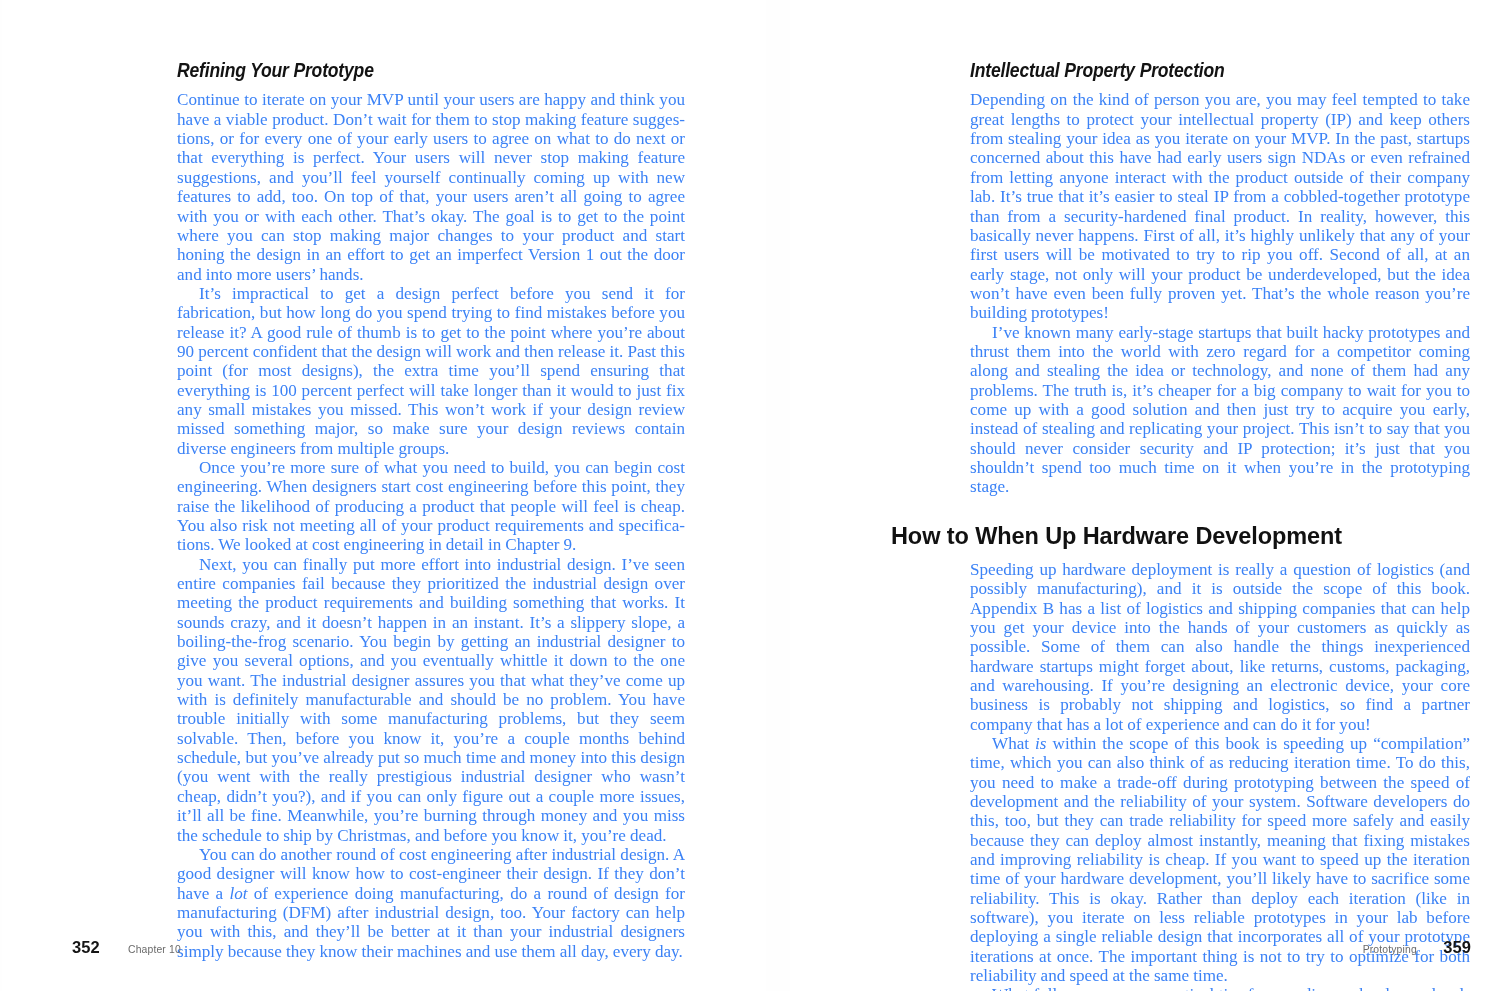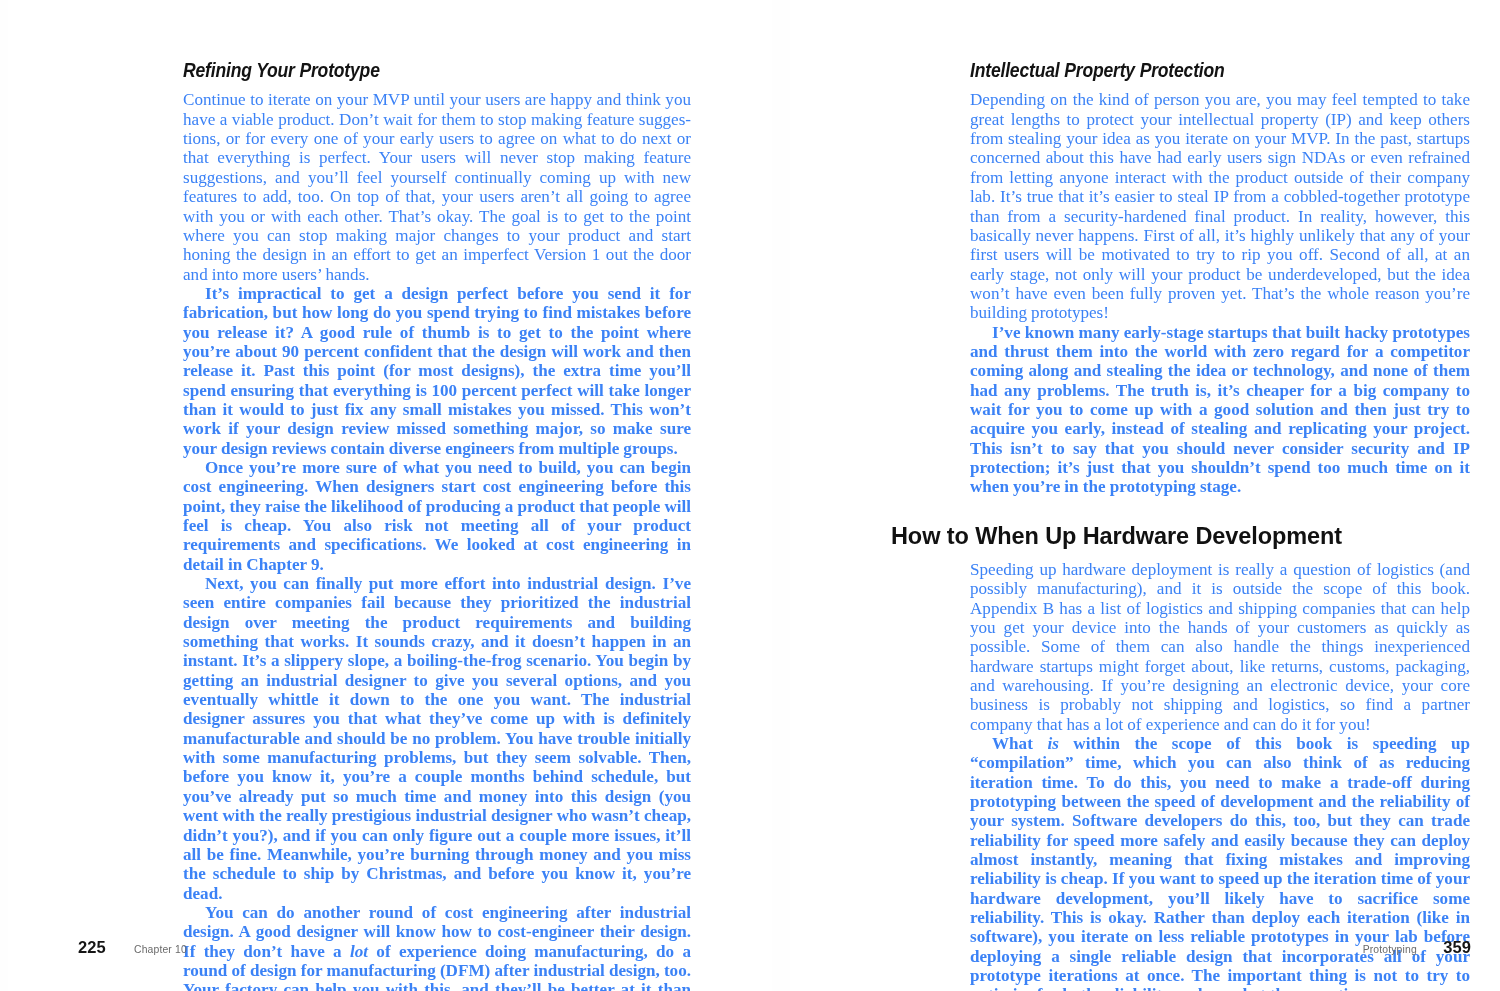--- a/index.html
+++ b/index.html
@@ -31,21 +31,21 @@
     height: 991px;
     background: #d8d8d8;
   }
 
   .page {
     position: absolute;
     top: 0;
     height: 991px;
     background: #ffffff;
   }
-  .page-left  { left: 8px;    width: 748px; padding-left: 16px; }
+  .page-left  { left: 2px;    width: 748px; padding-left: 16px; }
   .page-right { left: 790px; width: 751px; }
 
   
   .col {
     position: absolute;
     top: 60px;
   }
   .page-left .col  { left: 175px; width: 508px; }
   .page-right .col { left: 929px; width: 500px; }
   .page-right .col { left: 180px; width: 500px; }
@@ -80,21 +80,21 @@
     font-size: 17.1px;
     line-height: 19.35px;
     color: #3b82f6;
     text-align: justify;
     text-justify: inter-word;
     hyphens: manual;
     -webkit-hyphens: manual;
     word-spacing: -0.15px;
   }
   p.body + p.body { text-indent: 22px; }
-  p.body.indent   { text-indent: 22px; font-weight: bold; }
+  p.body.indent   { text-indent: 22px; }
   p.body.noindent { text-indent: 0; }
 
   em { font-style: italic; }
 
   
   .footer {
     position: absolute;
     bottom: 34px;
     display: flex;
     align-items: baseline;
@@ -137,21 +137,21 @@
 
       <p class="body indent">Once you’re more sure of what you need to build, you can begin cost engineering. When designers start cost engineering before this point, they raise the likelihood of producing a product that people will feel is cheap. You also risk not meeting all of your product requirements and specifica­tions. We looked at cost engineering in detail in Chapter 9.</p>
 
       <p class="body indent">Next, you can finally put more effort into industrial design. I’ve seen en­tire companies fail because they prioritized the industrial design over meet­ing the product requirements and building something that works. It sounds crazy, and it doesn’t happen in an instant. It’s a slippery slope, a boiling-the-frog scenario. You begin by getting an industrial designer to give you several options, and you eventually whittle it down to the one you want. The indus­trial designer assures you that what they’ve come up with is definitely man­ufacturable and should be no problem. You have trouble initially with some manufacturing problems, but they seem solvable. Then, before you know it, you’re a couple months behind schedule, but you’ve already put so much time and money into this design (you went with the really prestigious indus­trial designer who wasn’t cheap, didn’t you?), and if you can only figure out a couple more issues, it’ll all be fine. Meanwhile, you’re burning through money and you miss the schedule to ship by Christmas, and before you know it, you’re dead.</p>
 
       <p class="body indent"><span>You can do another round of cost engineering after industrial design. A good designer will know how to cost-engineer their design. If they don’t have a </span><em>lot</em><span> of experience doing manufacturing, do a round of design for man­ufacturing (DFM) after industrial design, too. Your factory can help you with this, and they’ll be better at it than your industrial designers simply because they know their machines and use them all day, every day.</span></p>
 
     </div>
 
     <div class="footer footer-left">
-      <span class="folio">225</span>
+      <span class="folio">352</span>
       <span class="running-head">Chapter 10</span>
     </div>
   </div>
 
   <div class="page page-right">
     <div class="col">
 
       <h3 class="subhead">Intellectual Property Protection</h3>
 
       <p class="body noindent">Depending on the kind of person you are, you may feel tempted to take great lengths to protect your intellectual property (IP) and keep others from stealing your idea as you iterate on your MVP. In the past, startups con­cerned about this have had early users sign NDAs or even refrained from letting anyone interact with the product outside of their company lab. It’s true that it’s easier to steal IP from a cobbled-together prototype than from a security-hardened final product. In reality, however, this basically never happens. First of all, it’s highly unlikely that any of your first users will be motivated to try to rip you off. Second of all, at an early stage, not only will your product be underdeveloped, but the idea won’t have even been fully proven yet. That’s the whole reason you’re building prototypes!</p>

